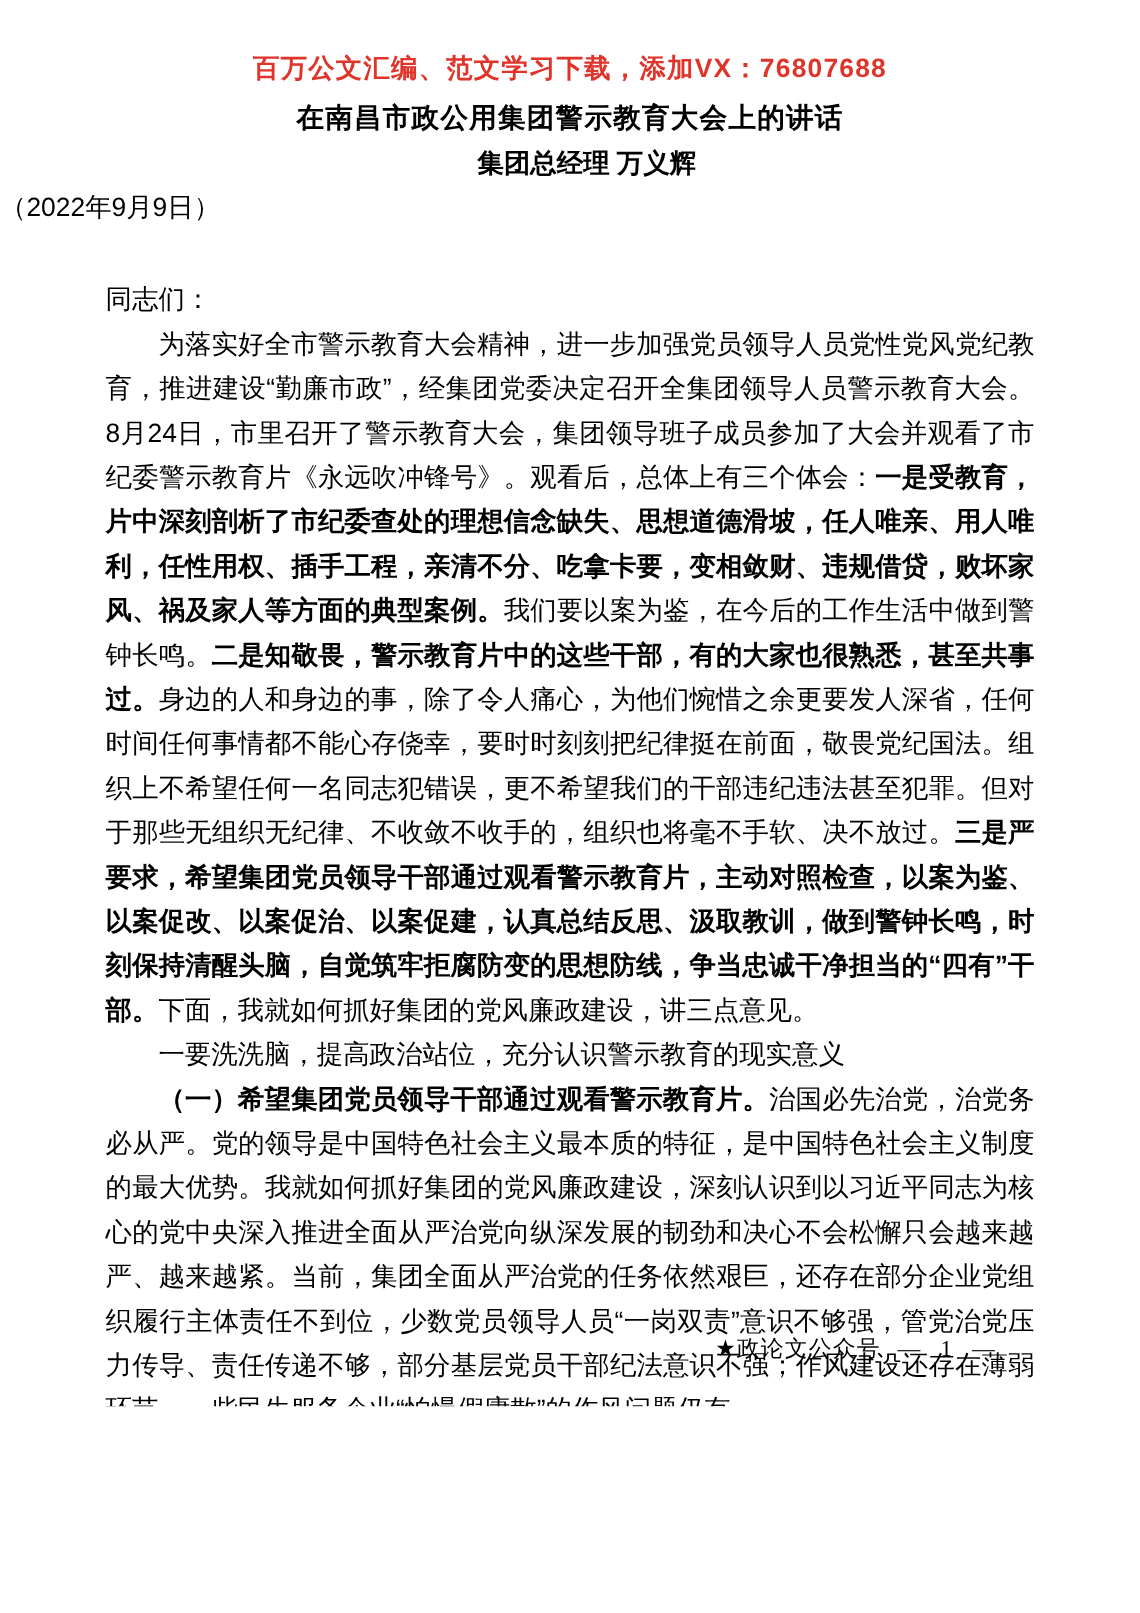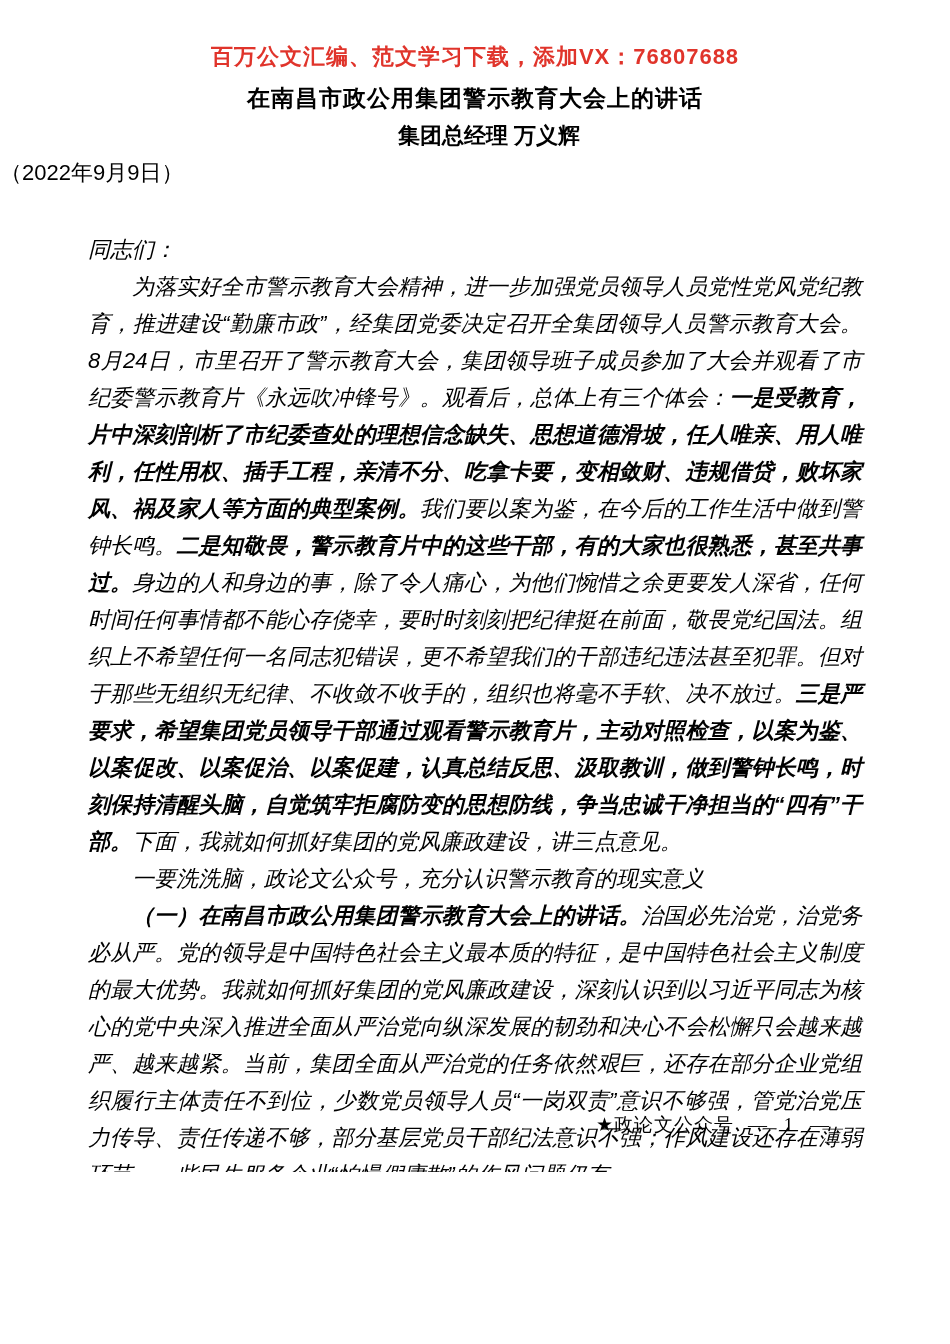--- a/index.html
+++ b/index.html
@@ -44,21 +44,20 @@
     font-size: 22px;
     line-height: 37px;
   }
   .doc-body {
     margin-top: 40px;
     padding: 0 88px;
     font-size: 22px;
     line-height: 37px;
     text-align: justify;
     text-justify: inter-character;
-    font-style: italic;
   }
   .para {
     margin: 0;
   }
   .para.indent {
     text-indent: 44px;
   }
   .run-bold {
     font-weight: bold;
   }
@@ -88,21 +87,21 @@
 
   <div class="doc-title">在南昌市政公用集团警示教育大会上的讲话</div>
 
   <div class="doc-author">集团总经理 万义辉</div>
 
   <div class="doc-date">（2022年9月9日）</div>
 
   <div class="doc-body">
       <p class="para"><span>同志们：</span></p>
       <p class="para indent"><span>为落实好全市警示教育大会精神，进一步加强党员领导人员党性党风党纪教育，推进建设“勤廉市政”，经集团党委决定召开全集团领导人员警示教育大会。8月24日，市里召开了警示教育大会，集团领导班子成员参加了大会并观看了市纪委警示教育片《永远吹冲锋号》。观看后，总体上有三个体会：</span><span class="run-bold">一是受教育，片中深刻剖析了市纪委查处的理想信念缺失、思想道德滑坡，任人唯亲、用人唯利，任性用权、插手工程，亲清不分、吃拿卡要，变相敛财、违规借贷，败坏家风、祸及家人等方面的典型案例。</span><span>我们要以案为鉴，在今后的工作生活中做到警钟长鸣。</span><span class="run-bold">二是知敬畏，警示教育片中的这些干部，有的大家也很熟悉，甚至共事过。</span><span>身边的人和身边的事，除了令人痛心，为他们惋惜之余更要发人深省，任何时间任何事情都不能心存侥幸，要时时刻刻把纪律挺在前面，敬畏党纪国法。组织上不希望任何一名同志犯错误，更不希望我们的干部违纪违法甚至犯罪。但对于那些无组织无纪律、不收敛不收手的，组织也将毫不手软、决不放过。</span><span class="run-bold">三是严要求，希望集团党员领导干部通过观看警示教育片，主动对照检查，以案为鉴、以案促改、以案促治、以案促建，认真总结反思、汲取教训，做到警钟长鸣，时刻保持清醒头脑，自觉筑牢拒腐防变的思想防线，争当忠诚干净担当的“四有”干部。</span><span>下面，我就如何抓好集团的党风廉政建设，讲三点意见。</span></p>
-      <p class="para indent"><span>一要洗洗脑，政论文公众号，充分认识警示教育的现实意义</span></p>
-      <p class="para indent"><span class="run-bold">（一）在南昌市政公用集团警示教育大会上的讲话。</span><span>治国必先治党，治党务必从严。党的领导是中国特色社会主义最本质的特征，是中国特色社会主义制度的最大优势。我就如何抓好集团的党风廉政建设，深刻认识到以习近平同志为核心的党中央深入推进全面从严治党向纵深发展的韧劲和决心不会松懈只会越来越严、越来越紧。当前，集团全面从严治党的任务依然艰巨，还存在部分企业党组织履行主体责任不到位，少数党员领导人员“一岗双责”意识不够强，管党治党压力传导、责任传递不够，部分基层党员干部纪法意识不强；作风建设还存在薄弱环节，一些民生服务企业“怕慢假庸散”的作风问题仍有</span></p>
+      <p class="para indent"><span>一要洗洗脑，提高政治站位，充分认识警示教育的现实意义</span></p>
+      <p class="para indent"><span class="run-bold">（一）希望集团党员领导干部通过观看警示教育片。</span><span>治国必先治党，治党务必从严。党的领导是中国特色社会主义最本质的特征，是中国特色社会主义制度的最大优势。我就如何抓好集团的党风廉政建设，深刻认识到以习近平同志为核心的党中央深入推进全面从严治党向纵深发展的韧劲和决心不会松懈只会越来越严、越来越紧。当前，集团全面从严治党的任务依然艰巨，还存在部分企业党组织履行主体责任不到位，少数党员领导人员“一岗双责”意识不够强，管党治党压力传导、责任传递不够，部分基层党员干部纪法意识不强；作风建设还存在薄弱环节，一些民生服务企业“怕慢假庸散”的作风问题仍有</span></p>
     </div>
 
   <div class="page-footer">
     <span class="footer-label">★政论文公众号</span><span class="footer-pagenum">— 1 —</span>
   </div>
 
 </div>
 
 </body></html>

